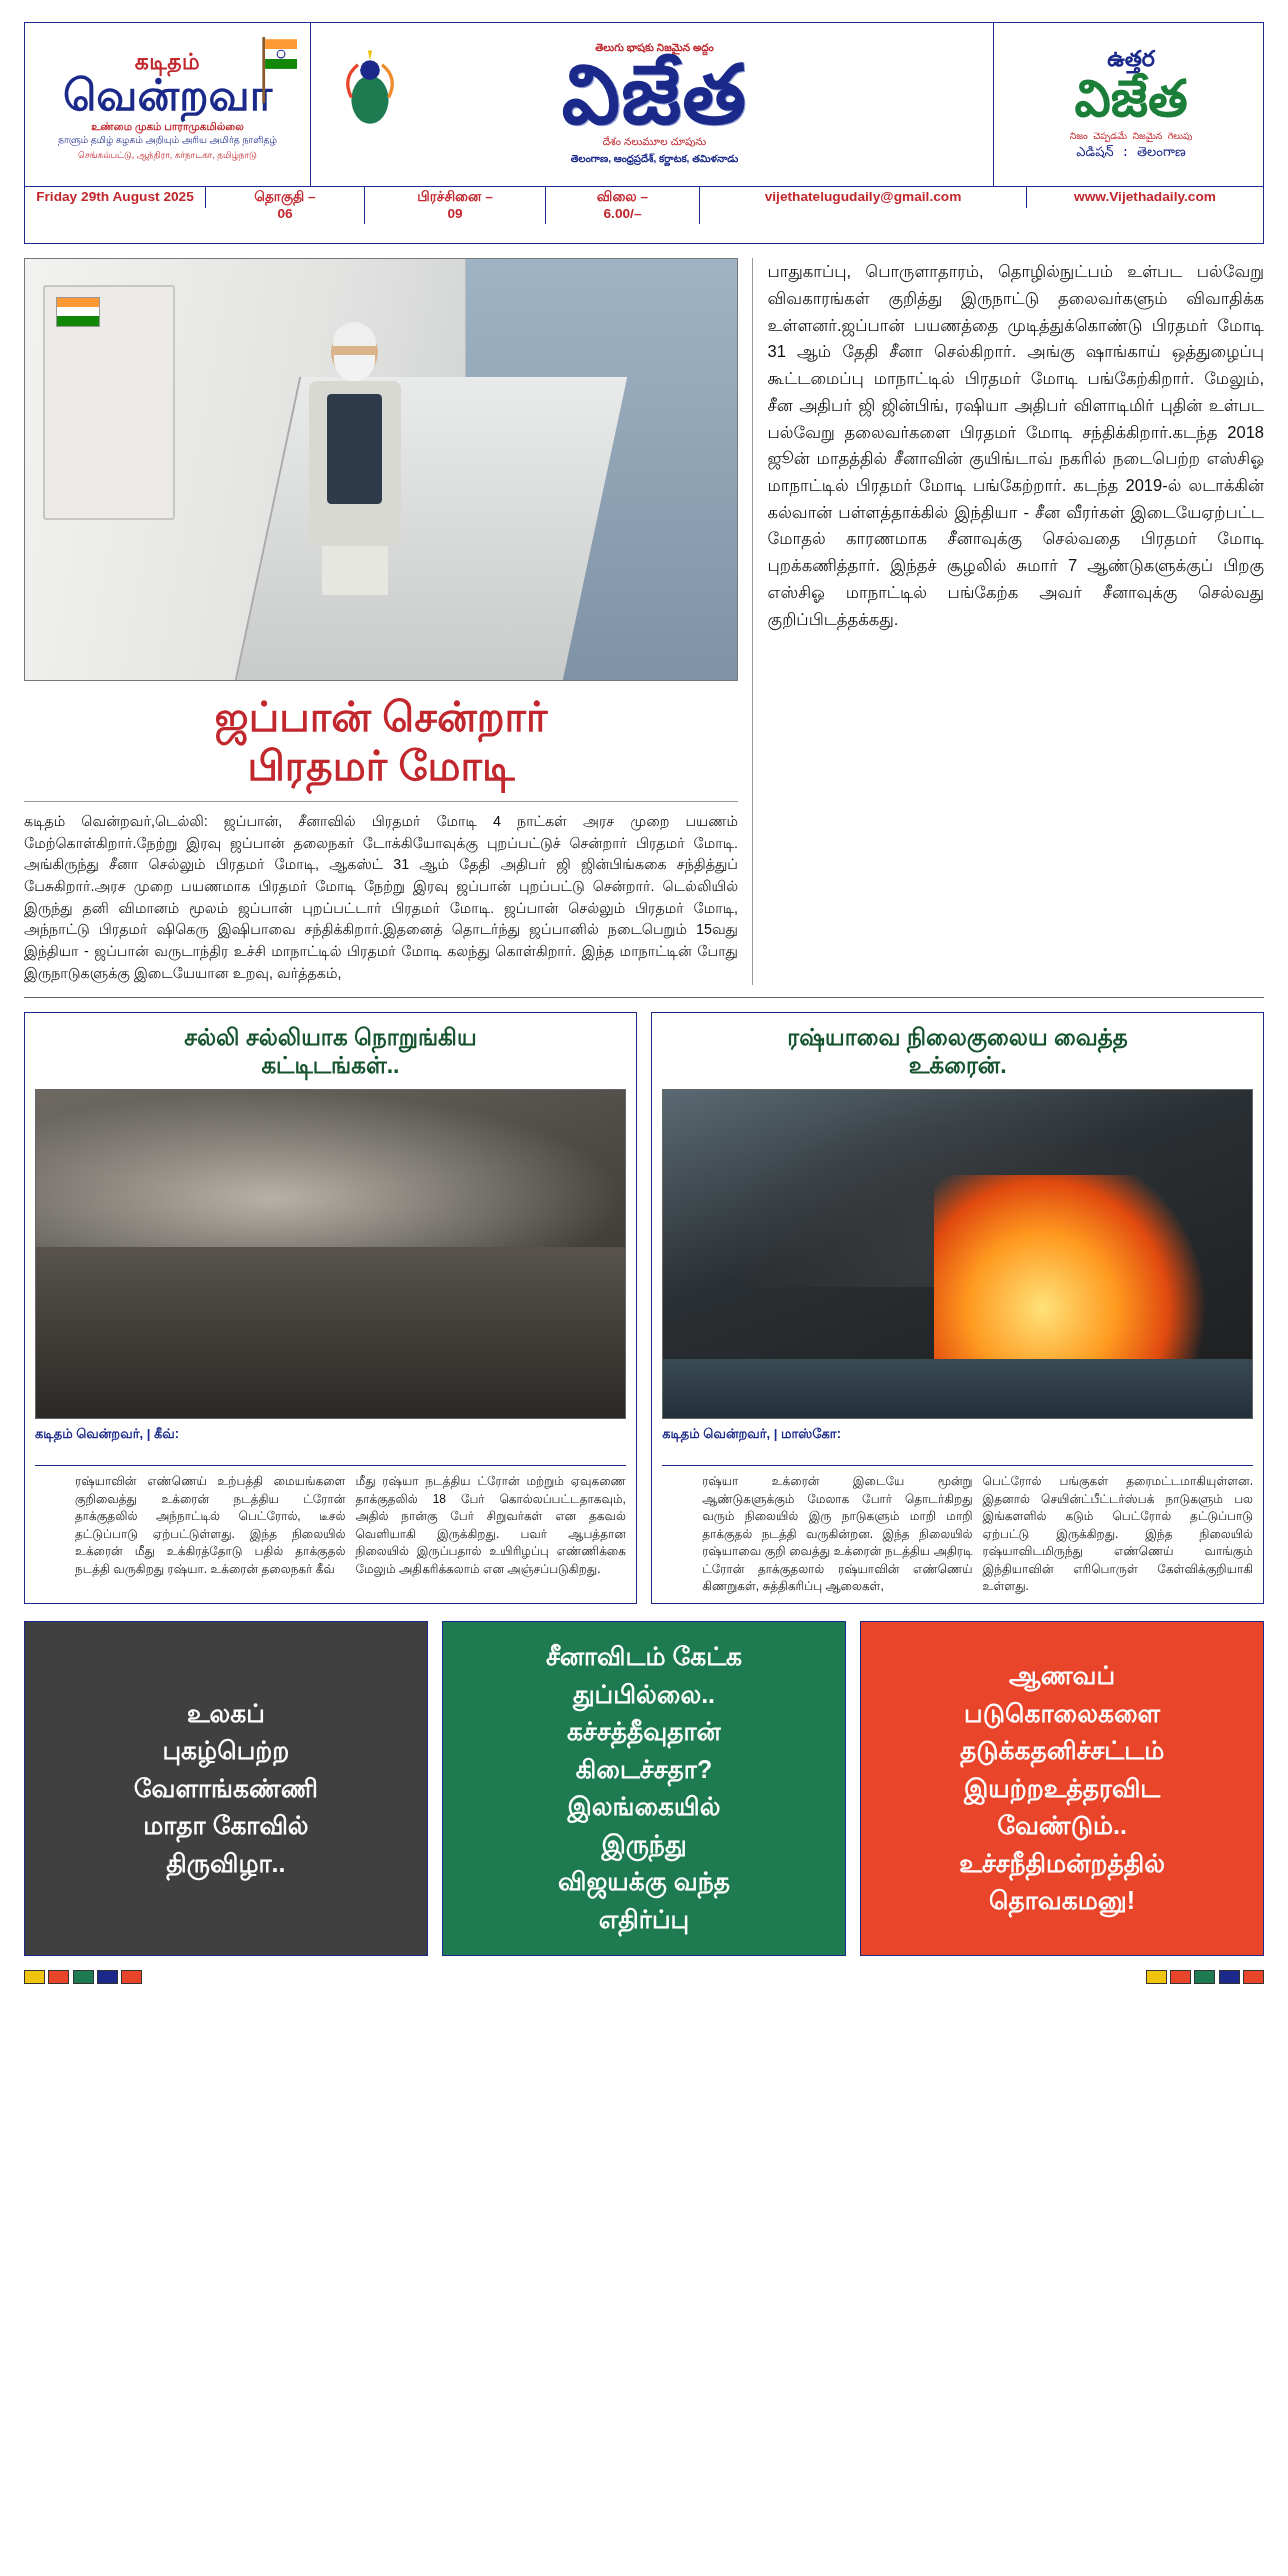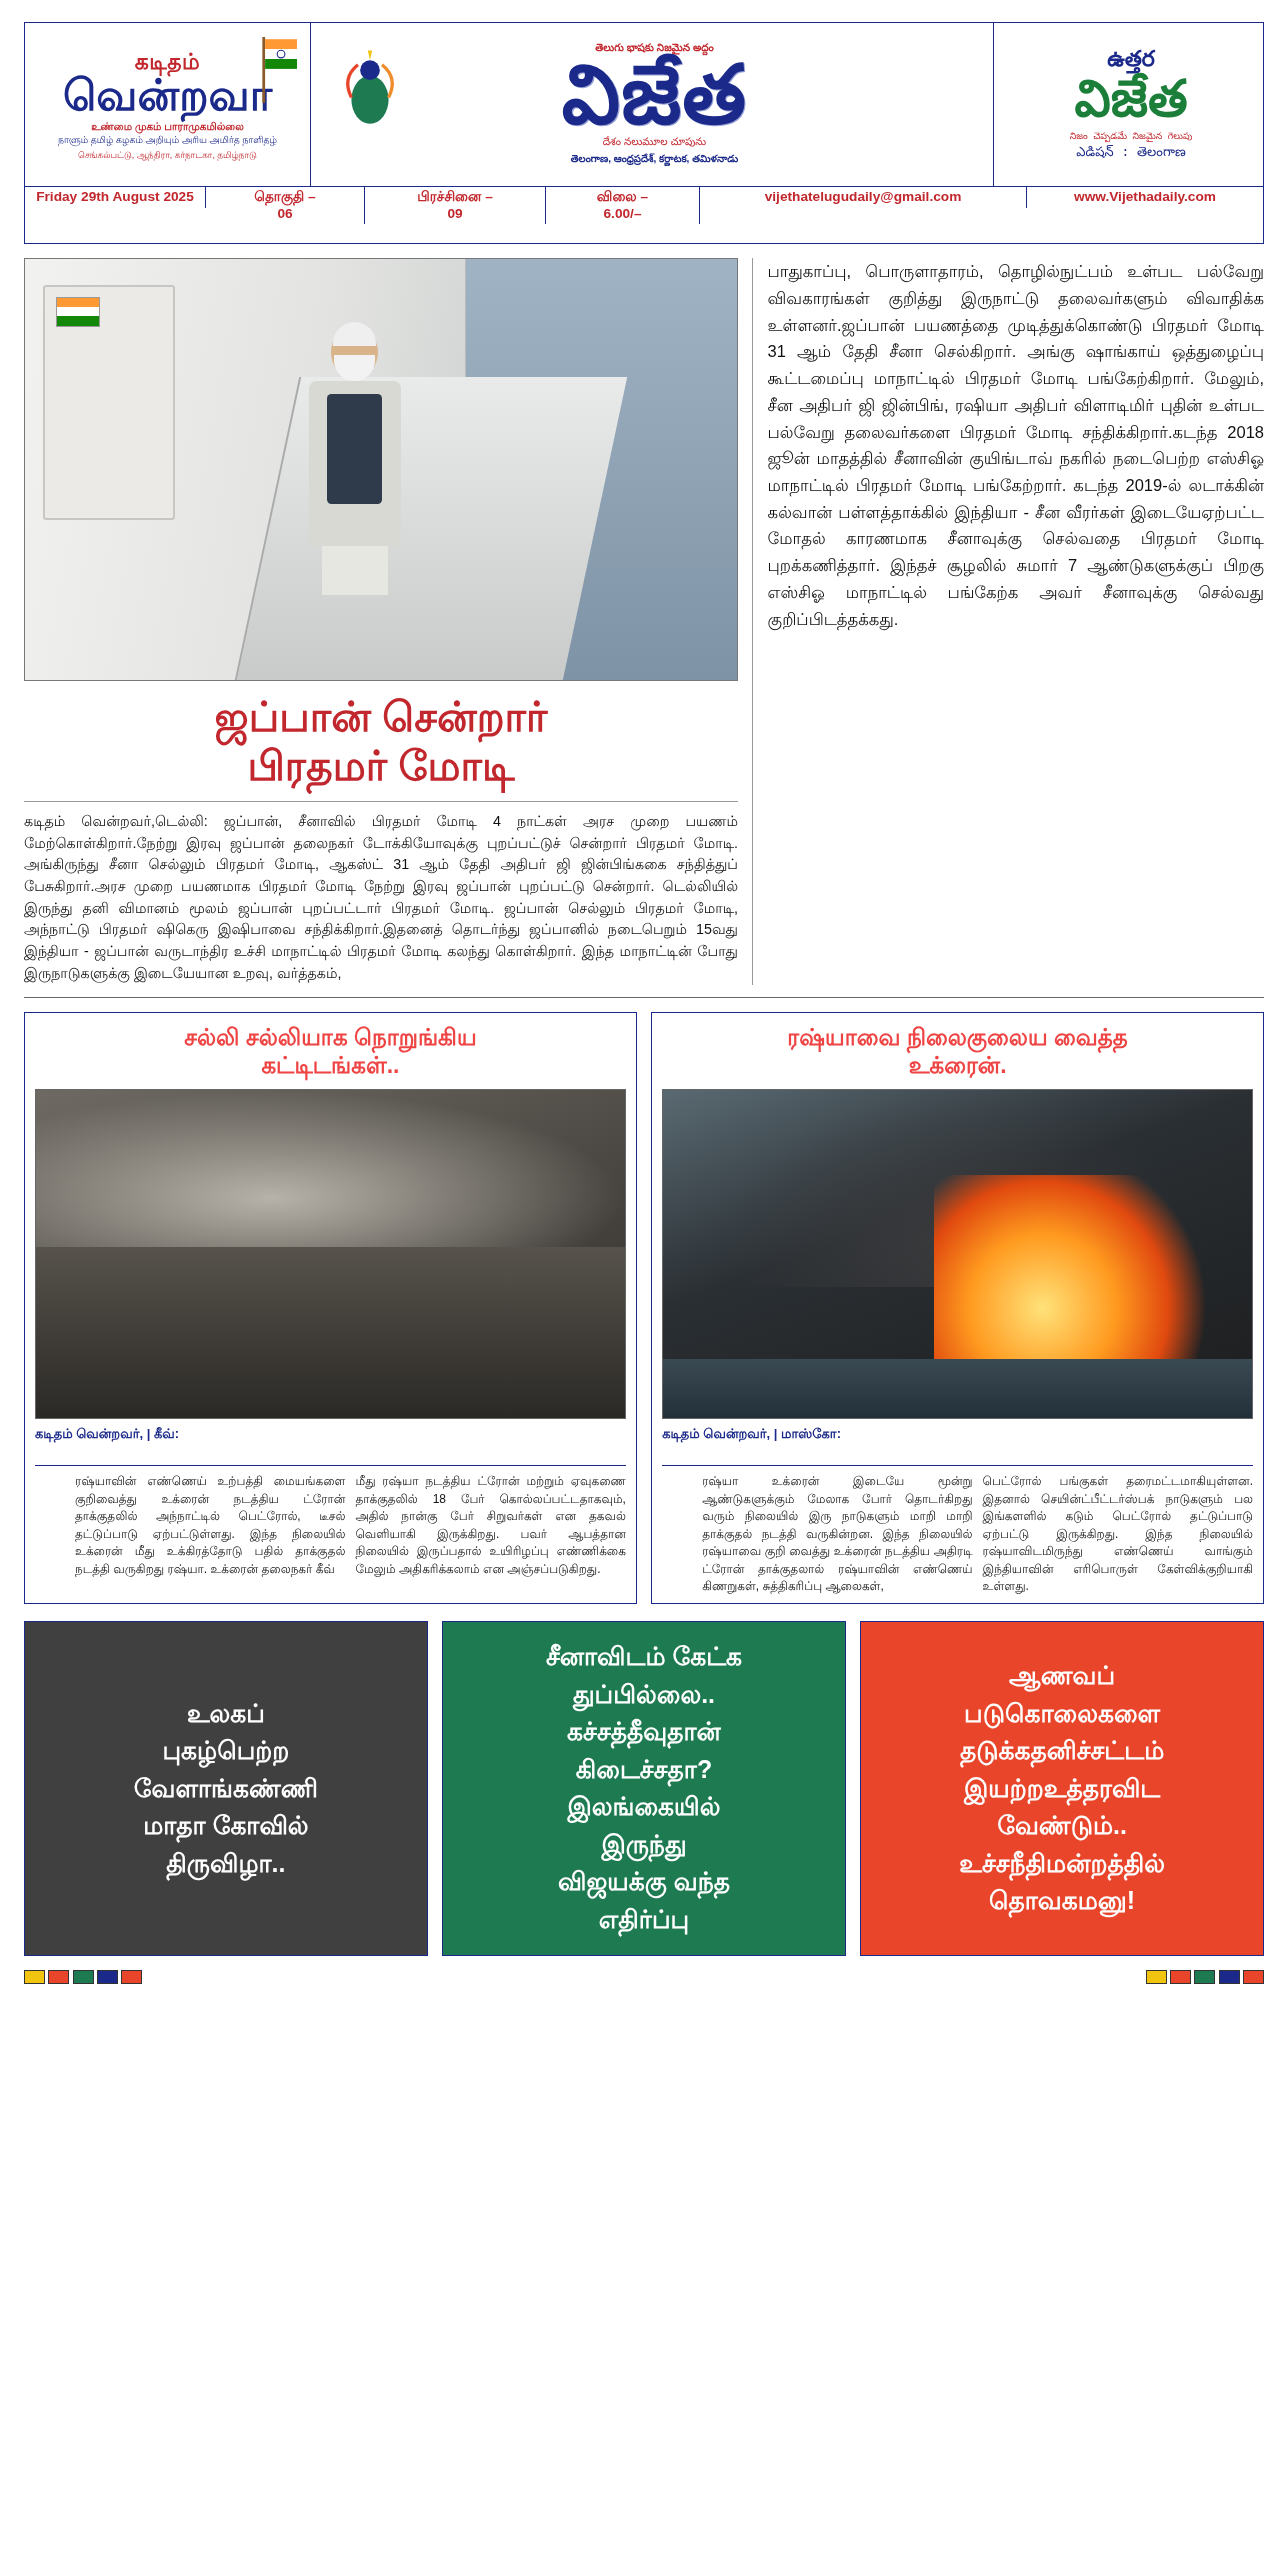--- a/index.html
+++ b/index.html
@@ -111,21 +111,21 @@
     flex:1; border-left:1.1px solid #999; padding-left:14.3px;
     font-size:16.5px; line-height:1.62; text-align:justify; color:#111;
   }
 
   .hr-strong { border-top:1.6px solid #666; margin:12px 0 0 0; }
 
   
   .two-boxes { display:flex; gap:14.3px; margin-top:14.3px; }
   .story-box { flex:1; border:1.6px solid #1b2a8a; padding:10px 10px 7.7px 10px; }
   .story-title {
-    font-size:23px; font-weight:bold; color:#ef4444; text-align:center; line-height:1.24;
+    font-size:23px; font-weight:bold; color:#14532d; text-align:center; line-height:1.24;
     margin-bottom:8.8px;
   }
   .story-photo { width:100%; height:330px; border:0.5px solid #666; position:relative; overflow:hidden; }
   .sp-rubble { background:linear-gradient(160deg,#6e6a63 0%,#4c4944 50%,#2e2c29 100%); }
   .sp-fire   { background:linear-gradient(160deg,#5a6a72 0%,#2a2f33 40%,#1c1d1e 100%); }
   .byline {
     margin-top:7.7px; font-size:13px; font-weight:bold; color:#1b2a8a;
     border-bottom:1.1px solid #1b2a8a; padding-bottom:22px;
   }
   .story-cols { display:flex; gap:10px; margin-top:6.6px;margin-left:40px; }

